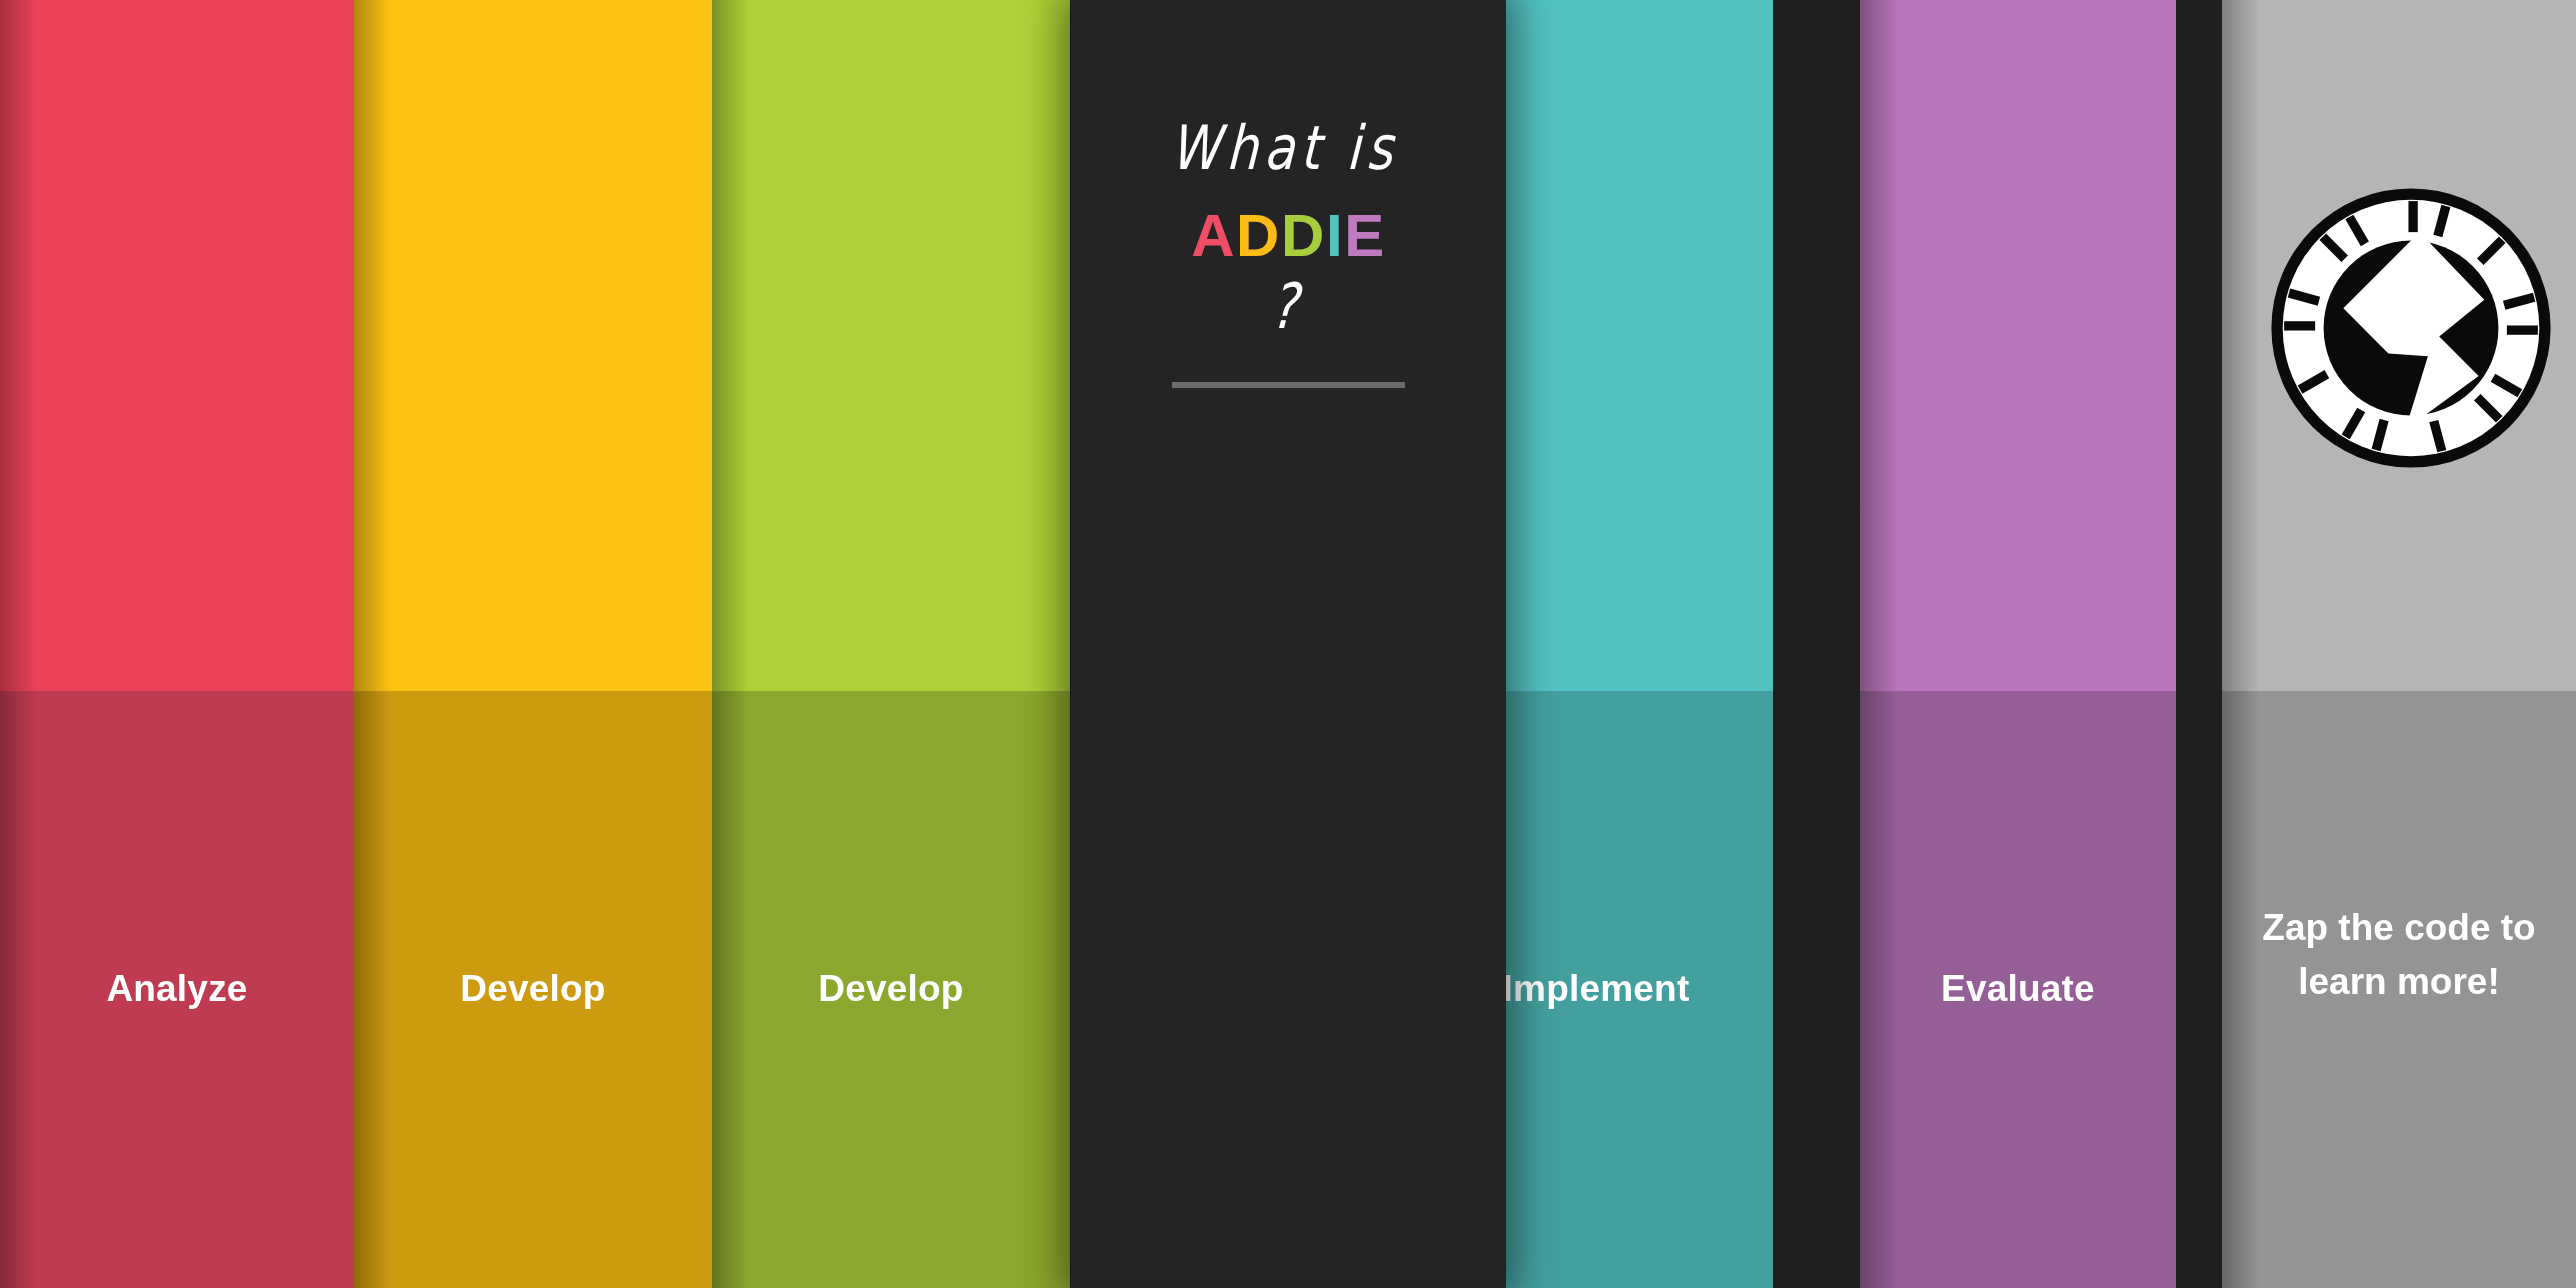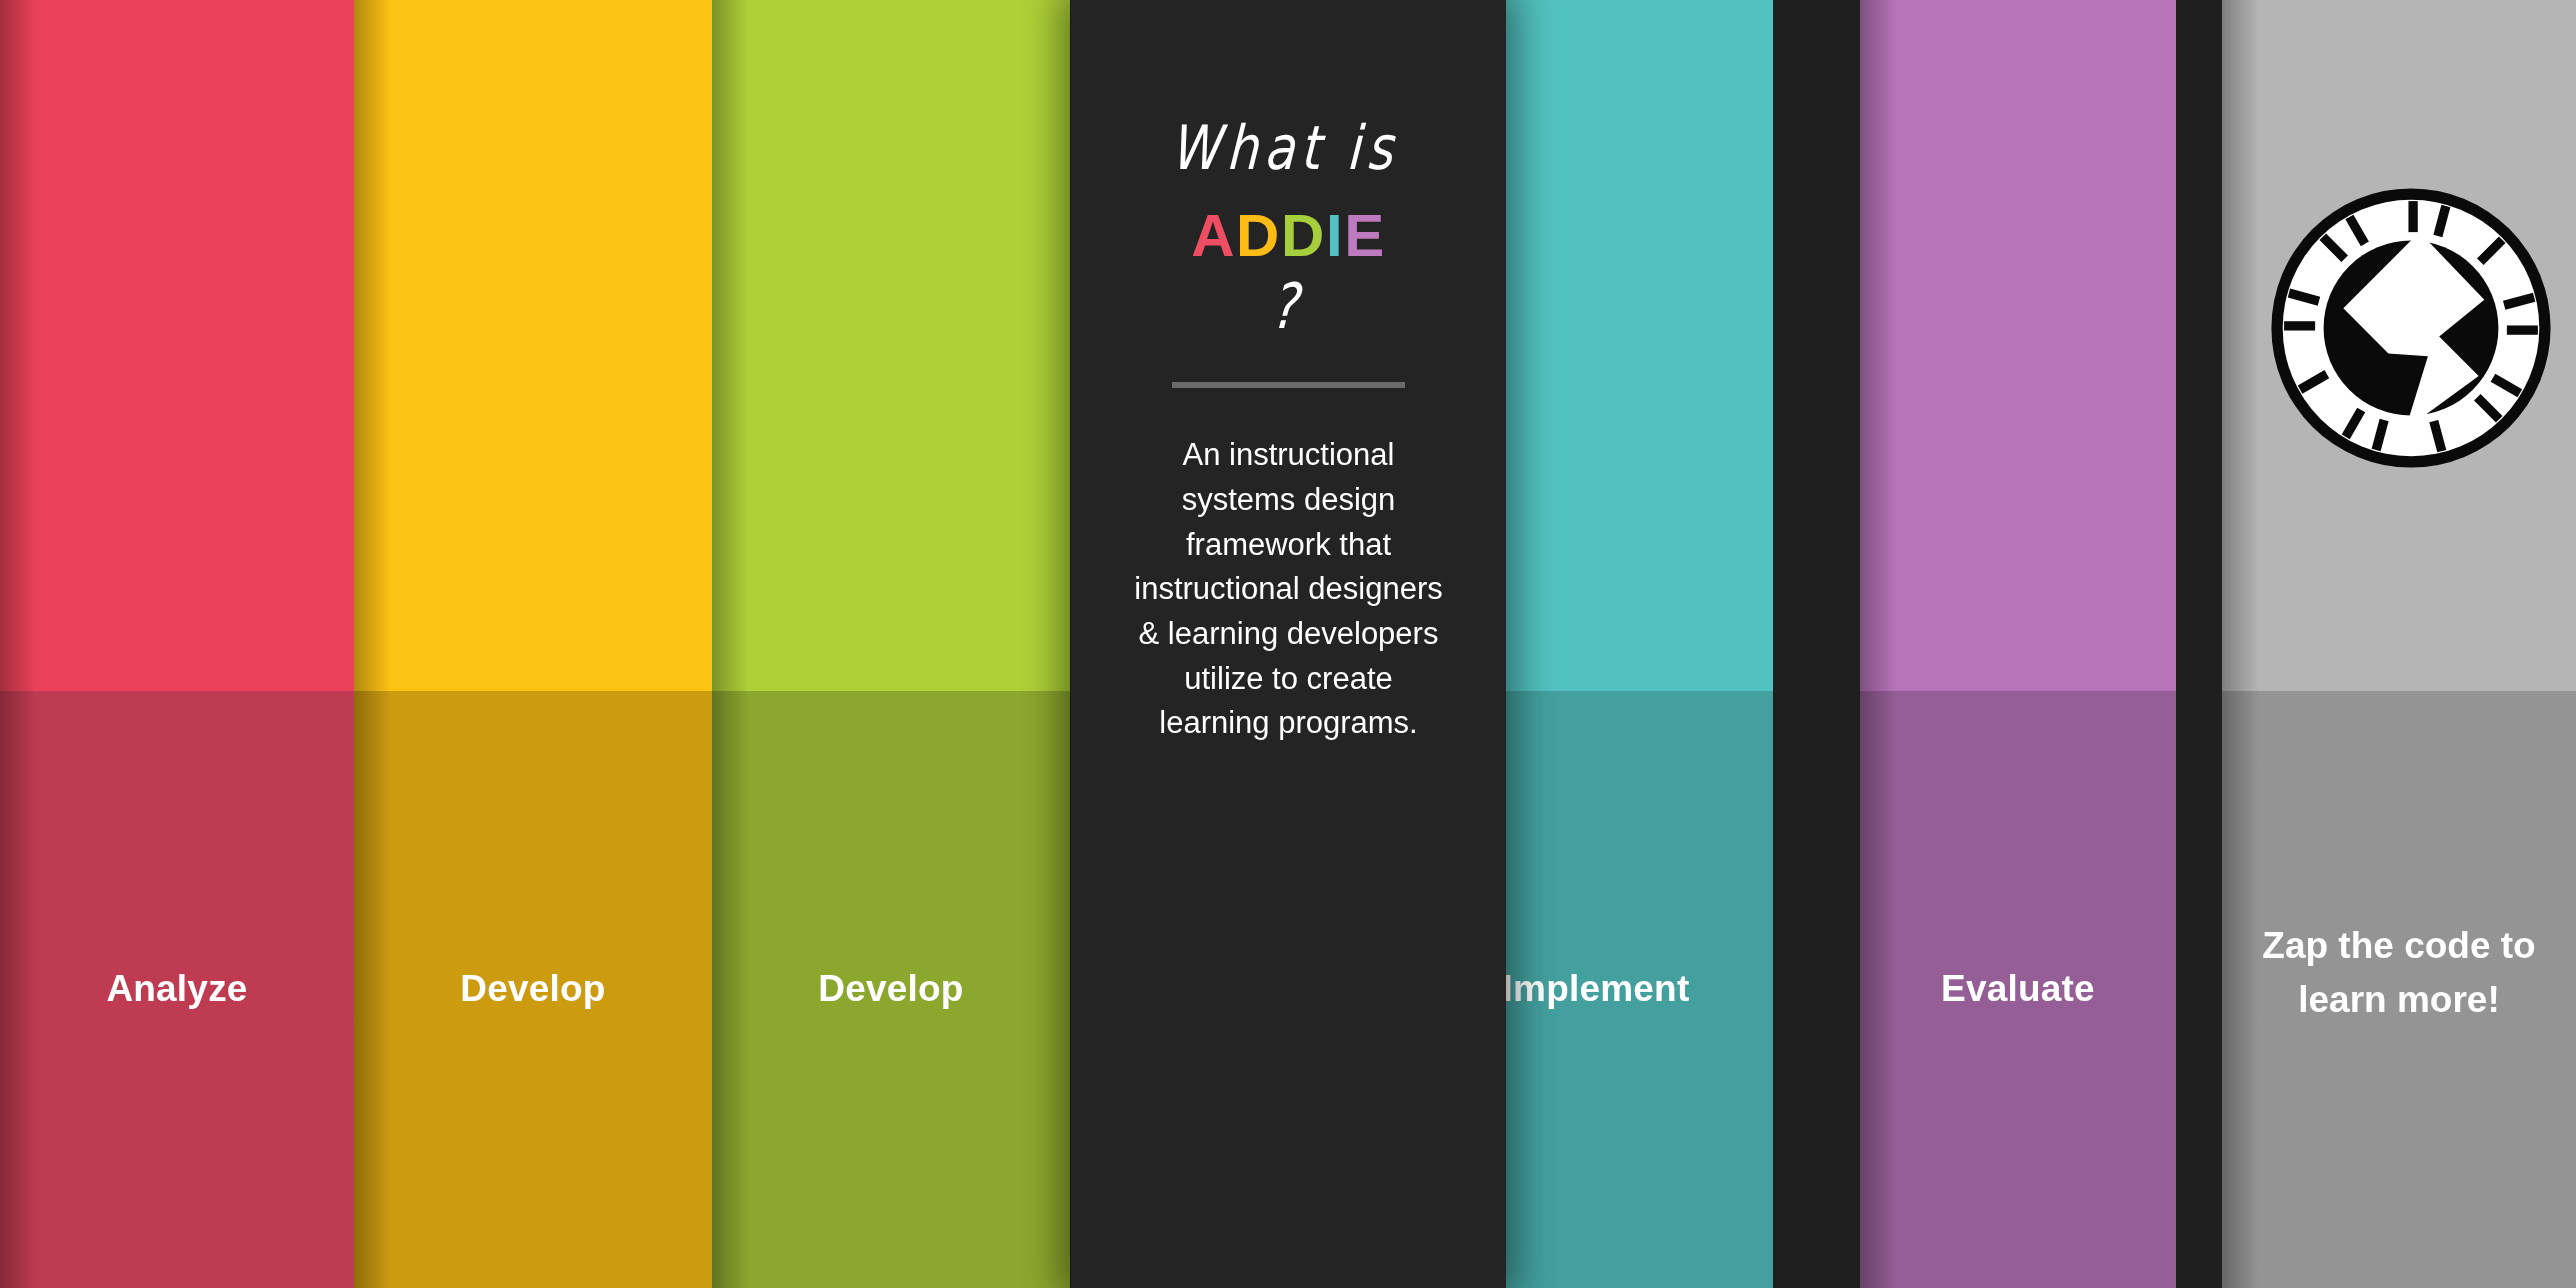--- a/index.html
+++ b/index.html
@@ -138,21 +138,21 @@
     top: 187px;
     width: 282px;
     height: 282px;
     z-index: 7;
   }
   #zapcode svg { display: block; width: 282px; height: 282px; }
 
   #zap-caption {
     position: absolute;
     left: 2222px;
-    top: 674px;
+    top: 656px;
     width: 354px;
     height: 597px;
     display: flex;
     align-items: center;
     justify-content: center;
     color: #ffffff;
     font-size: 37px;
     font-weight: bold;
     text-align: center;
     line-height: 1.45;
@@ -212,21 +212,20 @@
     <div id="headline-what">What is</div>
 
     <div id="headline-addie">
       <span style="color: rgb(239, 77, 99);">A</span><span style="color: rgb(253, 187, 22);">D</span><span style="color: rgb(167, 206, 60);">D</span><span style="color: rgb(82, 194, 192);">I</span><span style="color: rgb(190, 122, 190);">E</span>
     </div>
 
     <div id="headline-q">?</div>
 
     <div id="divider" style="background: rgb(107, 107, 107);"></div>
 
-    <div id="description">An instructional systems design framework that instructional designers &amp; learning developers utilize to create learning programs.</div>
   </div>
 
   <div id="zapcode">
     <svg viewBox="0 0 200 200" xmlns="http://www.w3.org/2000/svg" aria-hidden="true">
       <circle cx="100" cy="100" r="99" fill="#0a0a0a"></circle>
       <circle cx="100" cy="100" r="91" fill="#ffffff"></circle>
       <g id="ticks" fill="#0a0a0a">
           <rect x="98.2" y="10" width="6.6" height="22" transform="rotate(0 100 100)"></rect>
           <rect x="98.2" y="10" width="6.6" height="22" transform="rotate(15 100 100)"></rect>
           <rect x="98.2" y="10" width="6.6" height="22" transform="rotate(45 100 100)"></rect>

